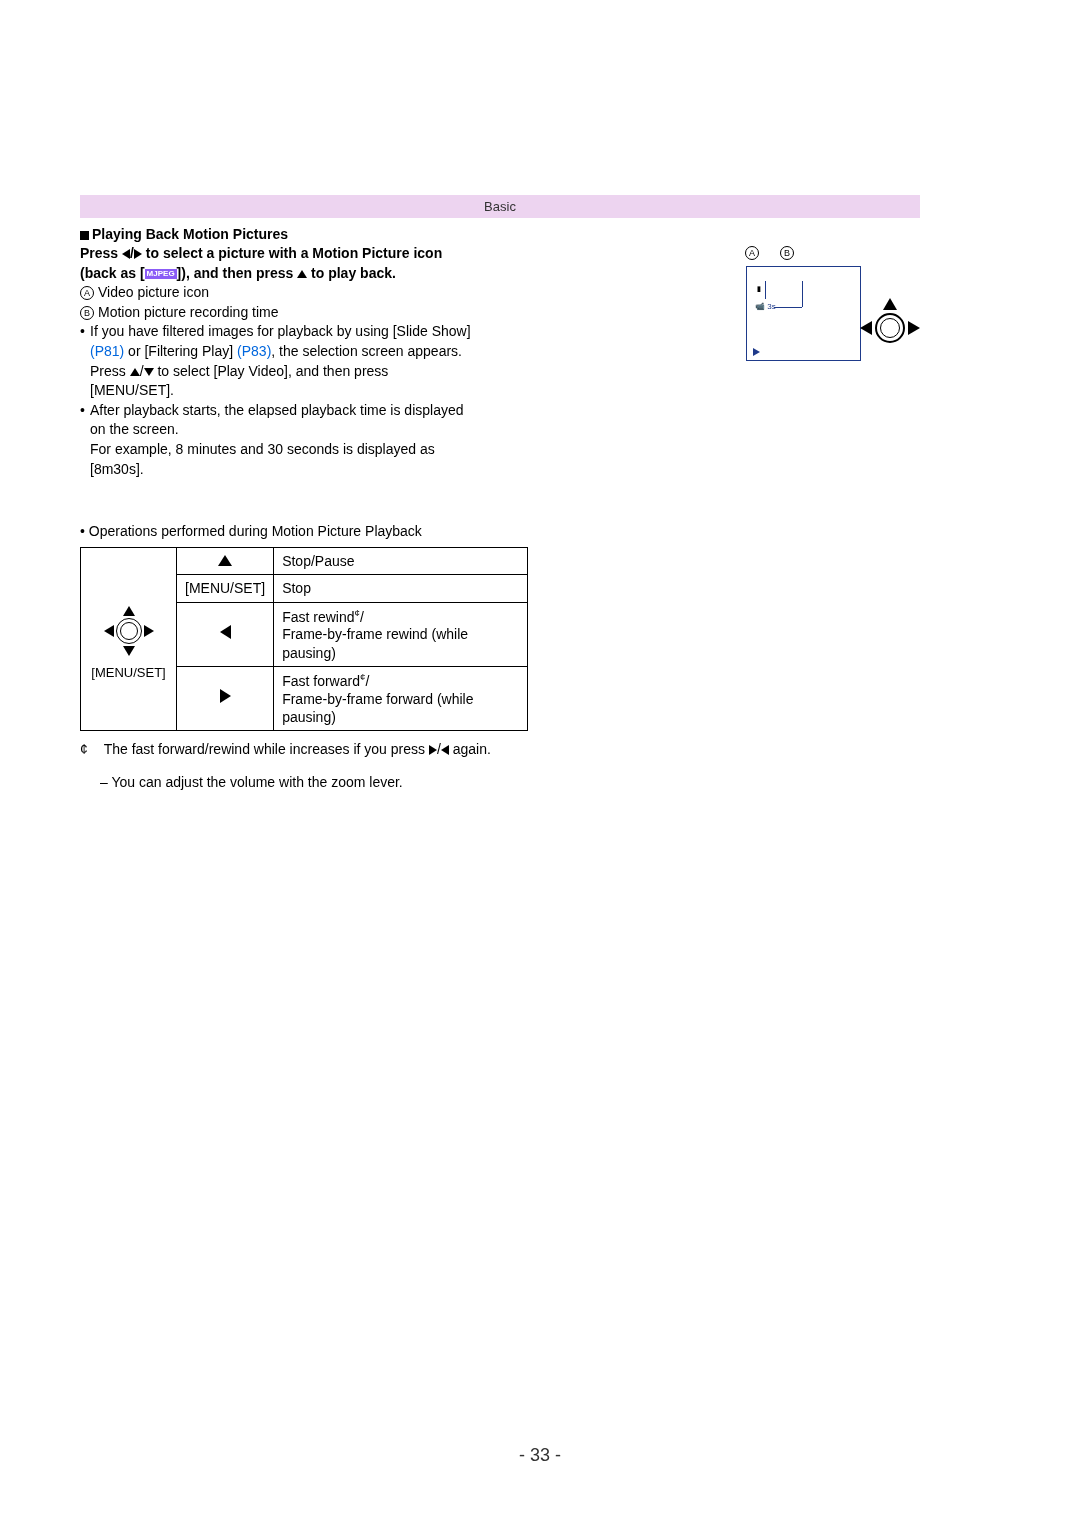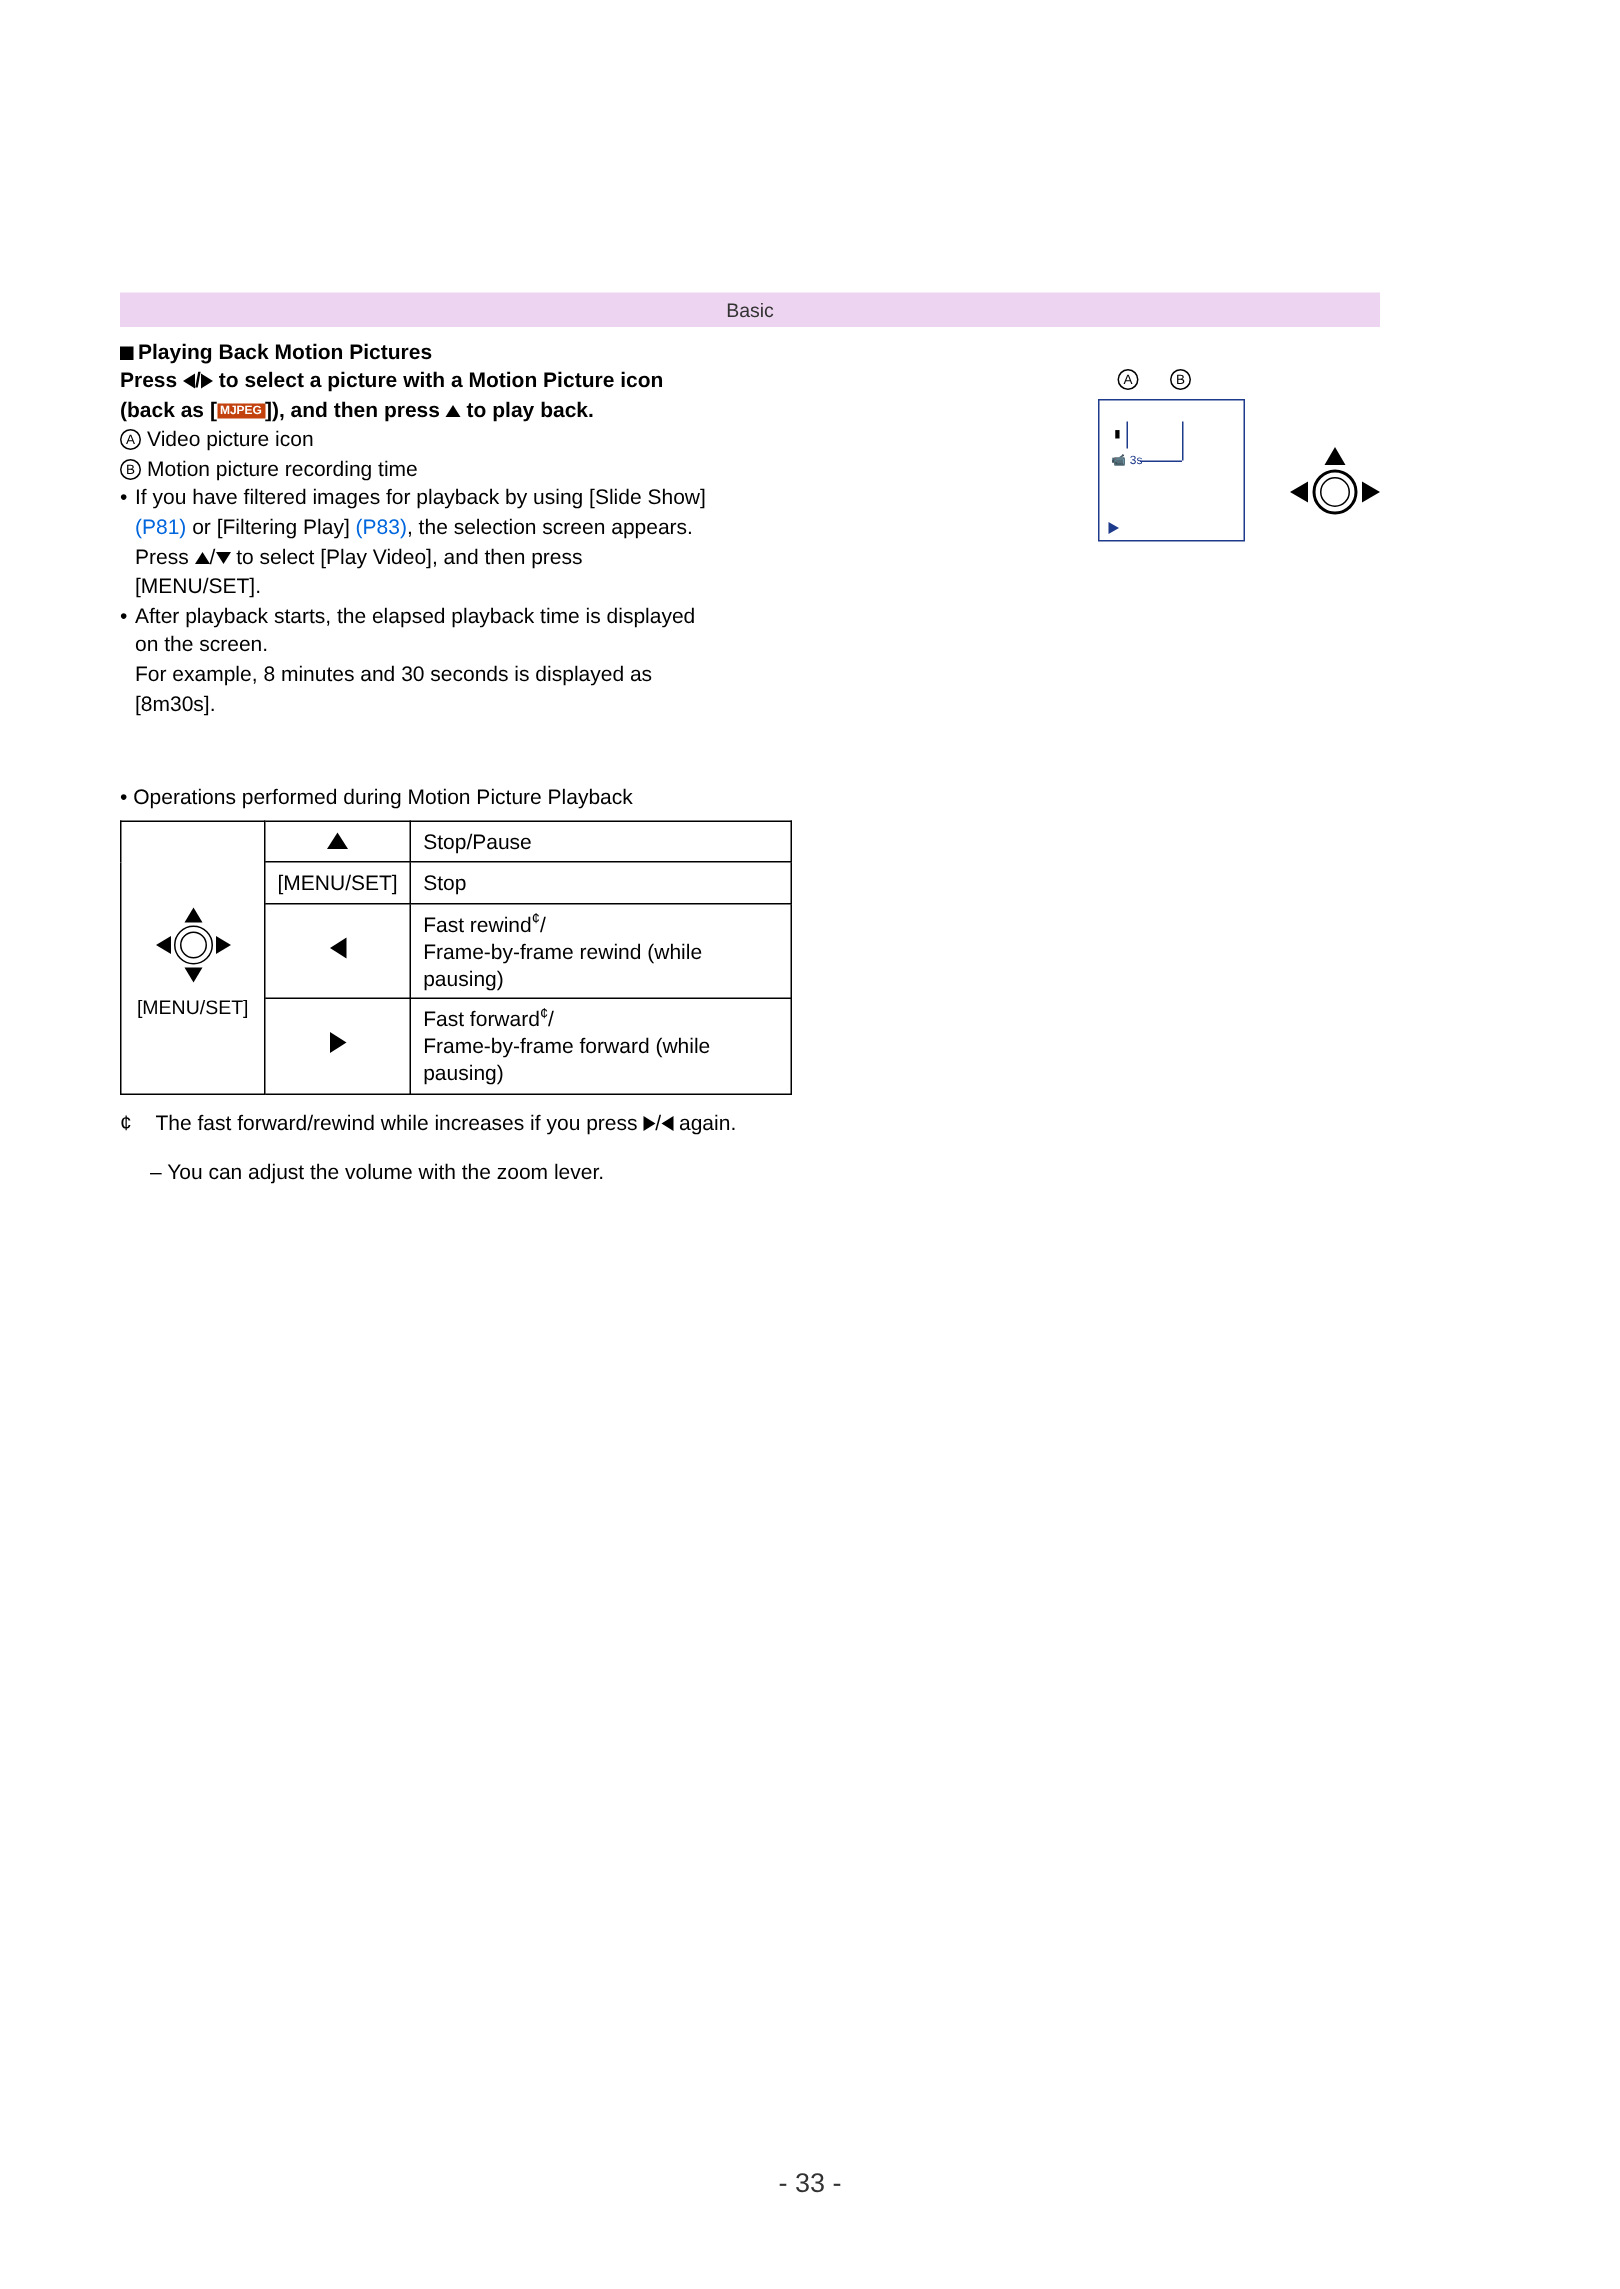--- a/index.html
+++ b/index.html
@@ -46,21 +46,21 @@
       margin-right: 3px;
       vertical-align: middle;
     }
     .bold-line {
       font-weight: bold;
       font-size: 14px;
       line-height: 1.4;
     }
     .mjpeg-badge {
       display: inline-block;
-      background: #c2410c;
+      background: #8b5cf6;
       color: #fff;
       font-size: 8px;
       font-weight: bold;
       padding: 1px 2px;
       line-height: 1;
       vertical-align: middle;
     }
     .circ-label {
       display: inline-block;
       border: 1px solid #000;
@@ -96,23 +96,23 @@
       color: #0066dd;
     }
     .diagram-right {
       position: absolute;
       right: 0;
       top: 22px;
       width: 190px;
     }
     .screen-box {
       position: absolute;
-      left: 2px;
+      left: 16px;
       top: 18px;
-      width: 98px;
+      width: 115px;
       height: 95px;
       border: 1.5px solid #1e3a8a;
     }
     .a-label {
       position: absolute;
       left: 15px;
       top: -2px;
     }
     .b-label {
       position: absolute;

